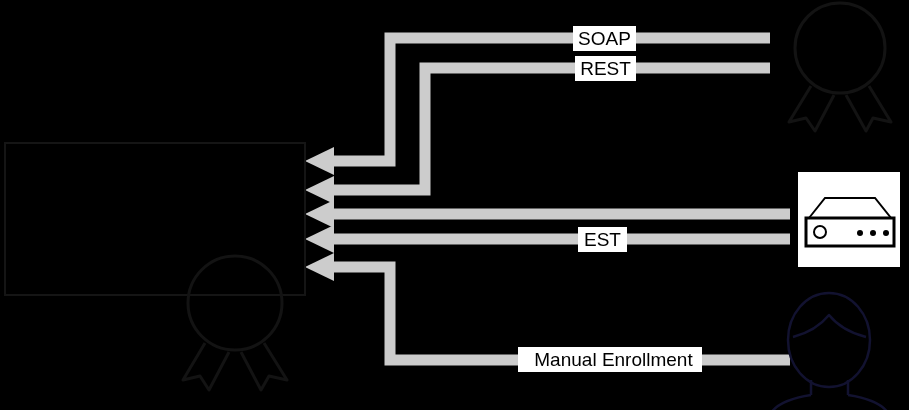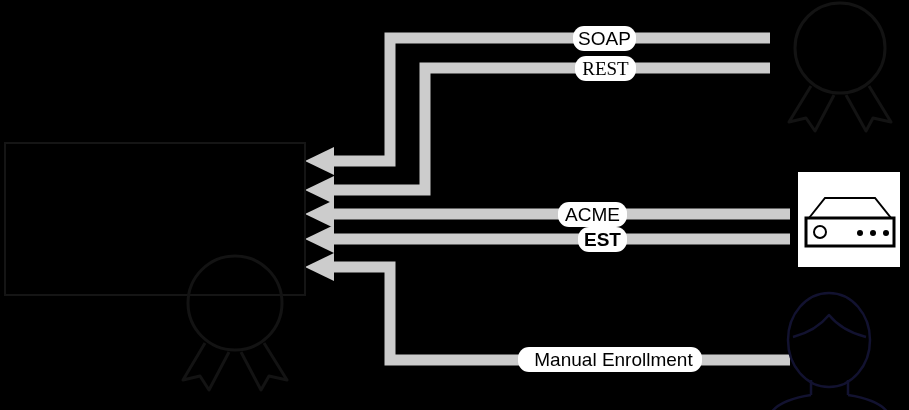--- a/index.html
+++ b/index.html
@@ -5,21 +5,20 @@
   html,body{margin:0;padding:0;background:#000;}
   body{width:909px;height:410px;overflow:hidden;
        font-family:"Liberation Sans", sans-serif;}
   #canvas{position:relative;width:909px;height:410px;background:#000;}
   svg.layer{position:absolute;left:0;top:0;width:909px;height:410px;}
   .label{
     position:absolute;background:#ffffff;color:#000000;
     font-family:"Liberation Sans", sans-serif;font-size:19px;
     line-height:25px;padding:0 3px;white-space:nowrap;
     text-align:center;
-    border-radius:11px;
   }
 </style>
 </head>
 <body>
 
 <div id="canvas">
 
   <svg class="layer" viewBox="0 0 909 410" xmlns="http://www.w3.org/2000/svg">
 
     <g>
@@ -78,21 +77,20 @@
       <ellipse cx="829" cy="340" rx="41" ry="47"></ellipse>
       <path d="M 793 337 Q 816 331 829 315 Q 842 331 866 337"></path>
       <path d="M 811 380 L 811 395"></path>
       <path d="M 848 380 L 848 395"></path>
       <path d="M 811 395 Q 772 401 768 420 L 768 440 L 891 440 L 891 420 Q 887 401 848 395"></path>
     </g>
   </svg>
 
   <div class="label" style="left:573px;top:26px;width:57px;">SOAP</div>
 
-  <div class="label" style="left:575px;top:56px;width:55px;font-family:Liberation Serif, serif;">REST</div>
+  <div class="label" style="left:575px;top:56px;width:55px;">REST</div>
 
-  <div class="label" style="left:558px;top:202px;width:63px;">ACME</div>
 
-  <div class="label" style="left:578px;top:227px;width:43px;font-weight:bold;">EST</div>
+  <div class="label" style="left:578px;top:227px;width:43px;">EST</div>
 
   <div class="label" style="left:518px;top:347px;width:171px;padding-left:10px;">Manual Enrollment</div>
 
 </div>
 
 </body></html>

